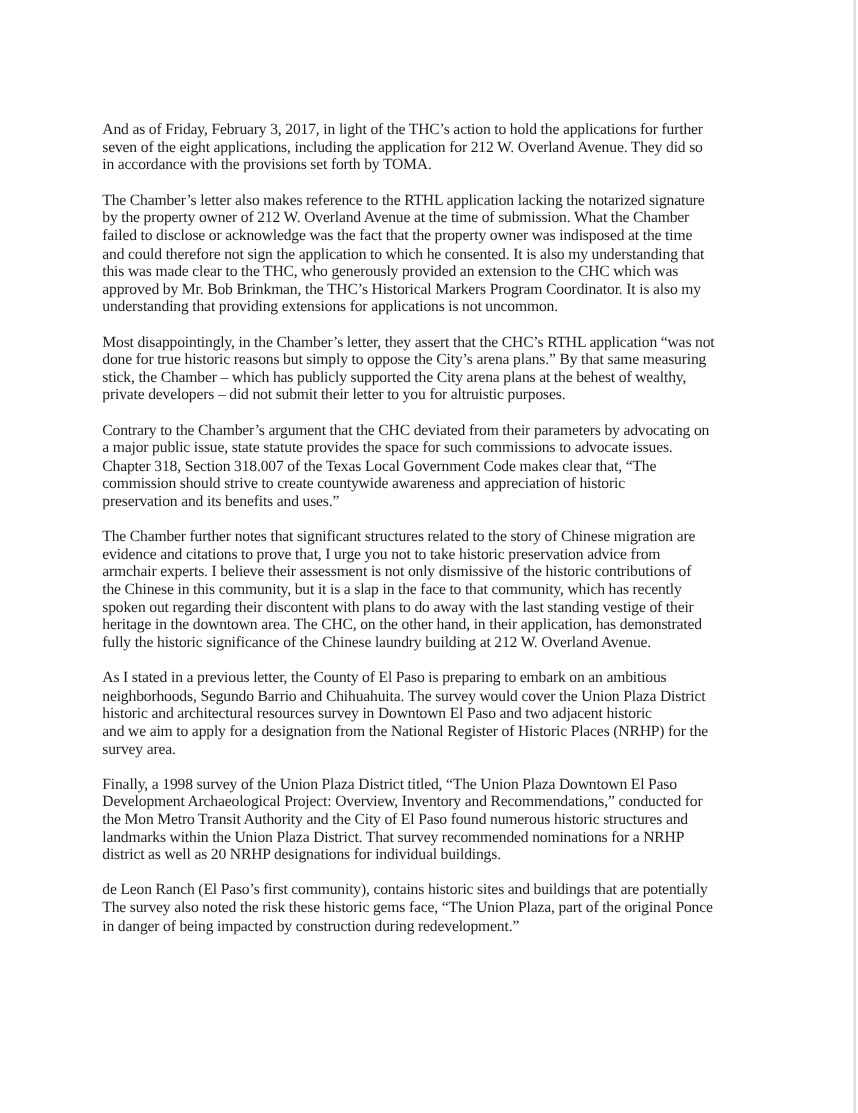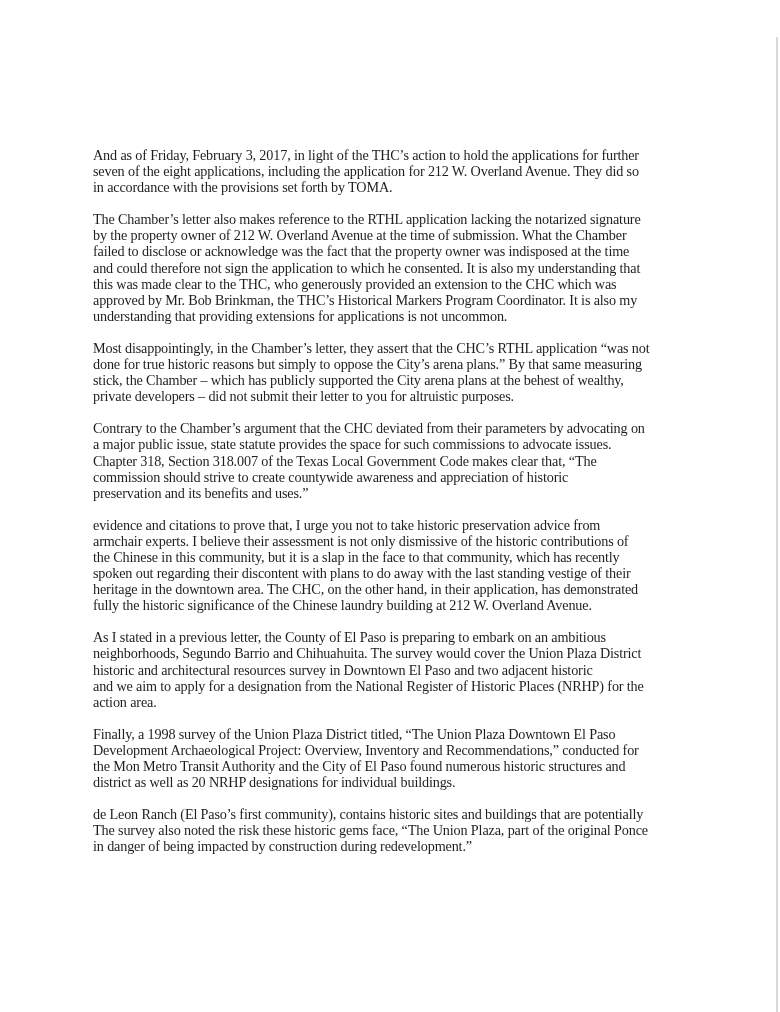--- a/index.html
+++ b/index.html
@@ -9,21 +9,20 @@
       background: #ffffff;
       position: relative;
       overflow: hidden;
     }
     .page {
       position: absolute;
       left: 0; top: 0;
       width: 780px;
       height: 784px;
       background: #ffffff;
-      margin-top: 37px;
     }
     .edge-line {
       position: absolute;
       left: 776px; top: 0;
       width: 2px; height: 1012px;
       background: #d9d9d9;
     }
     .body-text {
       position: absolute;
       left: 93px;
@@ -74,40 +73,42 @@
 
     <p class="para">
       <span class="line">Contrary to the Chamber’s argument that the CHC deviated from their parameters by advocating on</span>
       <span class="line">a major public issue, state statute provides the space for such commissions to advocate issues.</span>
       <span class="line">Chapter 318, Section 318.007 of the Texas Local Government Code makes clear that, “The</span>
       <span class="line">commission should strive to create countywide awareness and appreciation of historic</span>
       <span class="line">preservation and its benefits and uses.”</span>
     </p>
 
     <p class="para">
+      <span class="line">The Chamber further notes that significant structures related to the story of Chinese migration are</span>
       <span class="line">evidence and citations to prove that, I urge you not to take historic preservation advice from</span>
       <span class="line">armchair experts. I believe their assessment is not only dismissive of the historic contributions of</span>
       <span class="line">the Chinese in this community, but it is a slap in the face to that community, which has  recently</span>
       <span class="line">spoken out regarding their discontent with plans to do away with the last standing vestige of their</span>
       <span class="line">heritage in the downtown area. The CHC, on the other hand, in their application, has demonstrated</span>
       <span class="line">fully the historic significance of the Chinese laundry building at 212 W. Overland Avenue.</span>
     </p>
 
     <p class="para">
       <span class="line">As I stated in a previous letter, the County of El Paso is preparing to embark on an ambitious</span>
       <span class="line">neighborhoods, Segundo Barrio and Chihuahuita. The survey would cover the Union Plaza District</span>
       <span class="line">historic and architectural resources survey in Downtown El Paso and two adjacent historic</span>
       <span class="line">and we aim to apply for a designation from the National Register of Historic Places (NRHP) for the</span>
-      <span class="line">action area.</span>
+      <span class="line">survey area.</span>
     </p>
 
     <p class="para">
       <span class="line">Finally, a 1998 survey of the Union Plaza District titled, “The Union Plaza Downtown El Paso</span>
       <span class="line">Development Archaeological Project: Overview, Inventory and Recommendations,” conducted for</span>
       <span class="line">the Mon Metro Transit Authority and the City of El Paso found numerous historic structures and</span>
+      <span class="line">landmarks within the Union Plaza District. That survey recommended nominations for a NRHP</span>
       <span class="line">district as well as 20 NRHP designations for individual buildings.</span>
     </p>
 
     <p class="para">
       <span class="line">de Leon Ranch (El Paso’s first community), contains historic sites and buildings that are potentially</span>
       <span class="line">The survey also noted the risk these historic gems face, “The Union Plaza, part of the original Ponce</span>
       <span class="line">in danger of being impacted by construction during redevelopment.”</span>
     </p>
 
   </div>

